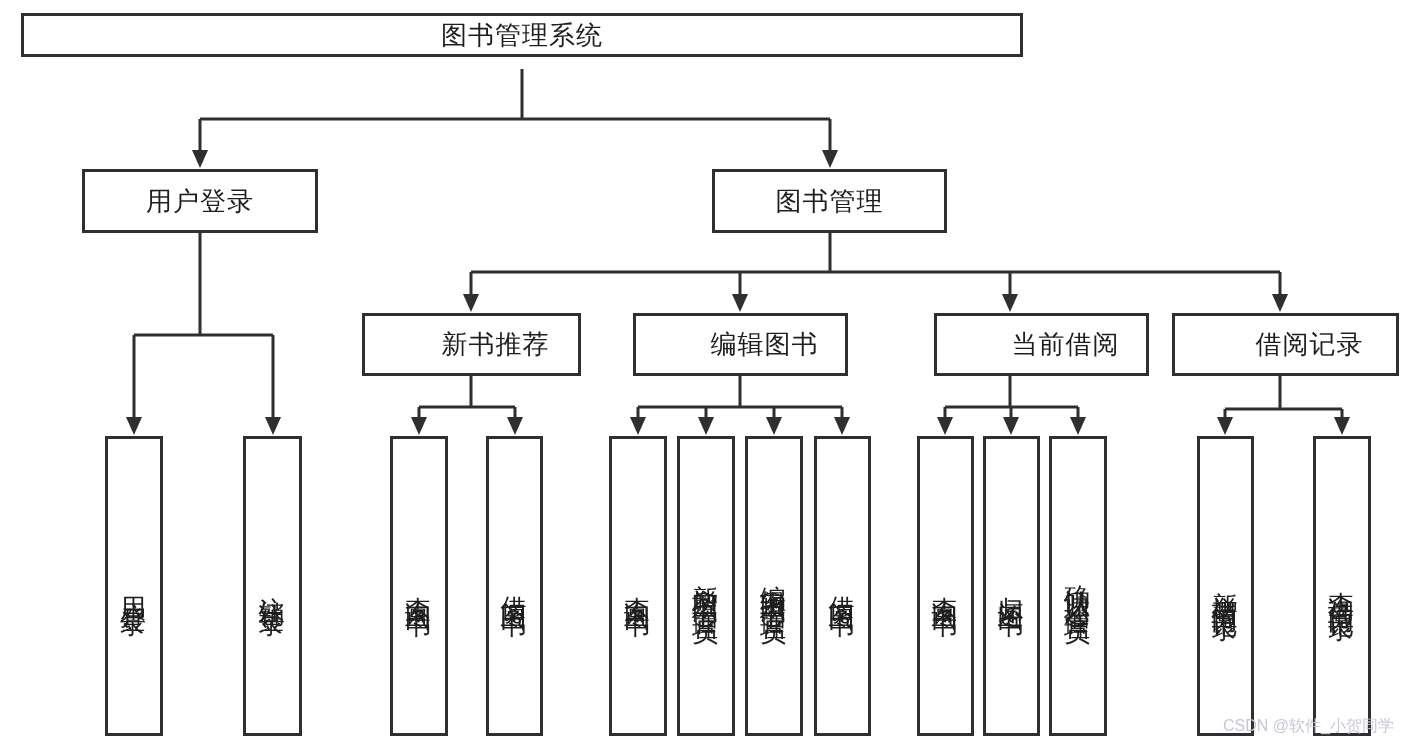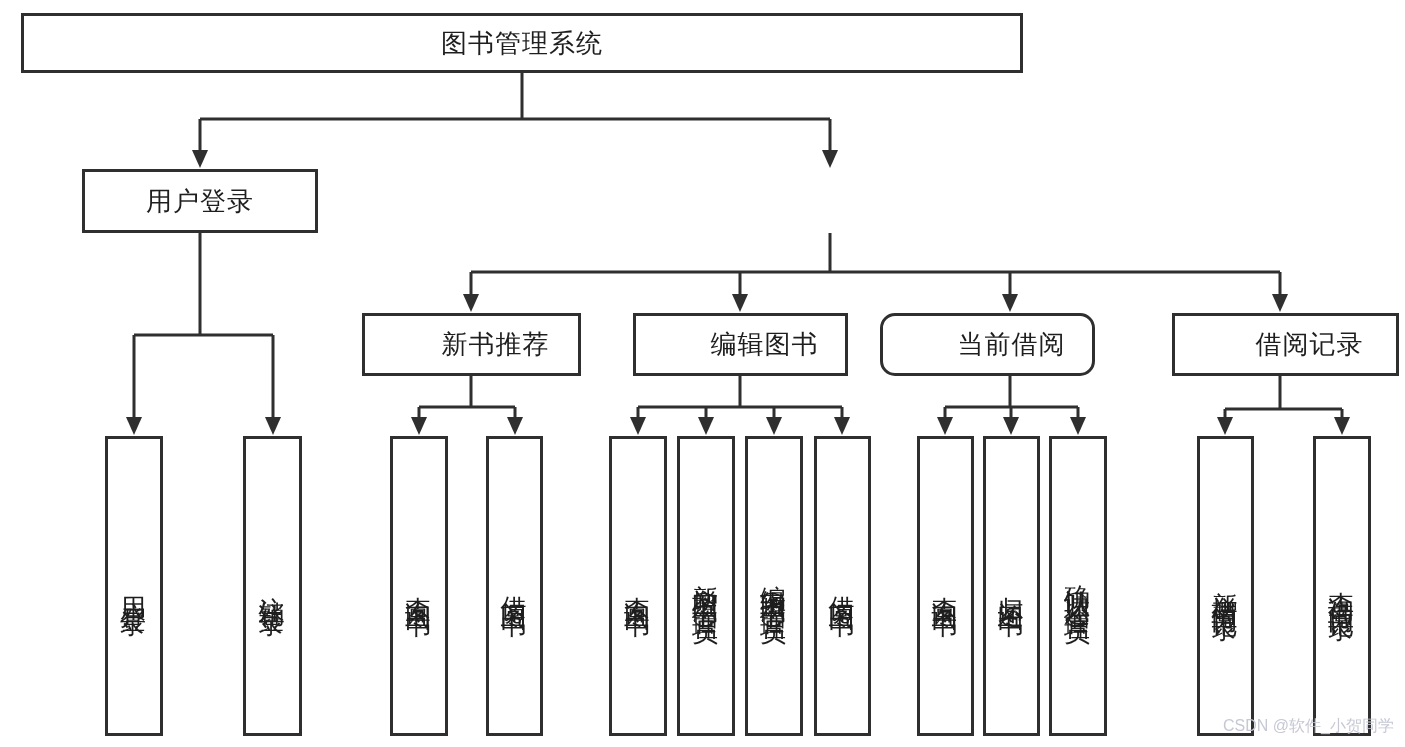--- a/index.html
+++ b/index.html
@@ -16,21 +16,21 @@
     position:absolute;
     box-sizing:border-box;
     border:3px solid #2f2f2f;
     background:#ffffff;
     display:flex;align-items:center;justify-content:center;
     font-size:26px;
     letter-spacing:1px;
     color:#1e1e1e;
     z-index:2;
   }
-  .node.root{left:21px;top:13px;width:1002px;height:60px;}
+  .node.root{left:21px;top:13px;width:1002px;height:44px;}
   .node.lvl2{top:169px;height:64px;}
   .node.lvl3{top:313px;height:63px;padding-left:48px;}
   .node.leaf{top:436px;height:300px;}
   .leaf span{
     writing-mode:vertical-rl;
     text-orientation:mixed;
     letter-spacing:5px;
     font-size:26px;
     white-space:nowrap;
   }
@@ -44,21 +44,21 @@
     z-index:5;
     white-space:nowrap;
     margin-left:43px;
   }
   
   #n-user-login{left:82px;width:236px;}
   #n-book-mgmt{left:712px;width:235px;}
   
   #n-new-book{left:362px;width:219px;}
   #n-book-borrow{left:633px;width:215px;}
-  #n-cur-borrow{left:880px;width:215px;border-radius:15px;}
+  #n-cur-borrow{left:934px;width:215px;}
   #n-borrow-rec{left:1172px;width:227px;}
   
   #l-g1a{left:105px;width:58px;}
   #l-g1b{left:243px;width:59px;}
   #l-g2a{left:390px;width:58px;}
   #l-g2b{left:486px;width:57px;}
   #l-g3a{left:609px;width:58px;}
   #l-g3b{left:677px;width:58px;}
   #l-g3c{left:745px;width:58px;}
   #l-g3d{left:814px;width:57px;}
@@ -112,20 +112,21 @@
       <polygon points="1003,417 1019,417 1011,435"></polygon>
       <polygon points="1070,417 1086,417 1078,435"></polygon>
       <polygon points="1217,417 1233,417 1225,435"></polygon>
       <polygon points="1334,417 1350,417 1342,435"></polygon>
     </g>
   </svg>
 
   <div class="node root">图书管理系统</div>
 
   <div class="node lvl2" id="n-user-login">用户登录</div>
+  <div class="node lvl2" id="n-book-mgmt">图书管理</div>
 
   <div class="node lvl3" id="n-new-book">新书推荐</div>
   <div class="node lvl3" id="n-book-borrow">编辑图书</div>
   <div class="node lvl3" id="n-cur-borrow">当前借阅</div>
   <div class="node lvl3" id="n-borrow-rec">借阅记录</div>
 
   <div class="node leaf" id="l-g1a">
     <span>用户登录</span>
   </div>
   <div class="node leaf" id="l-g1b">

